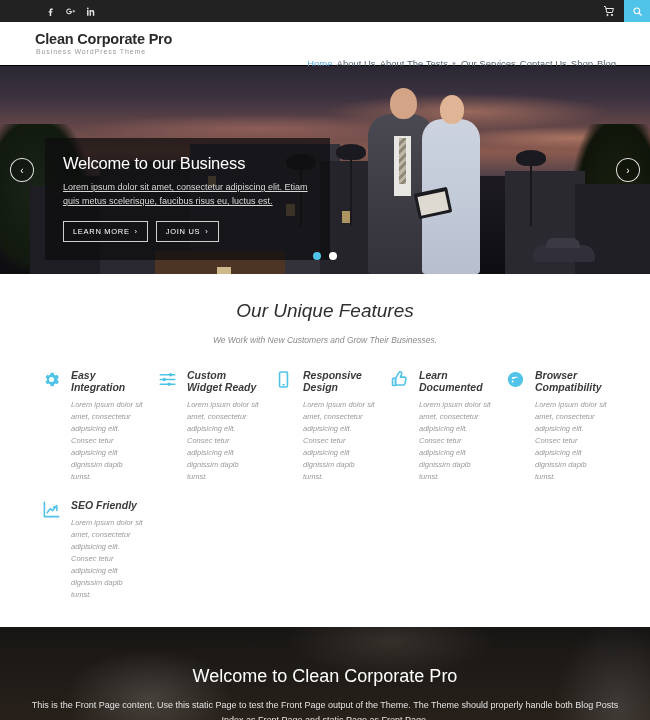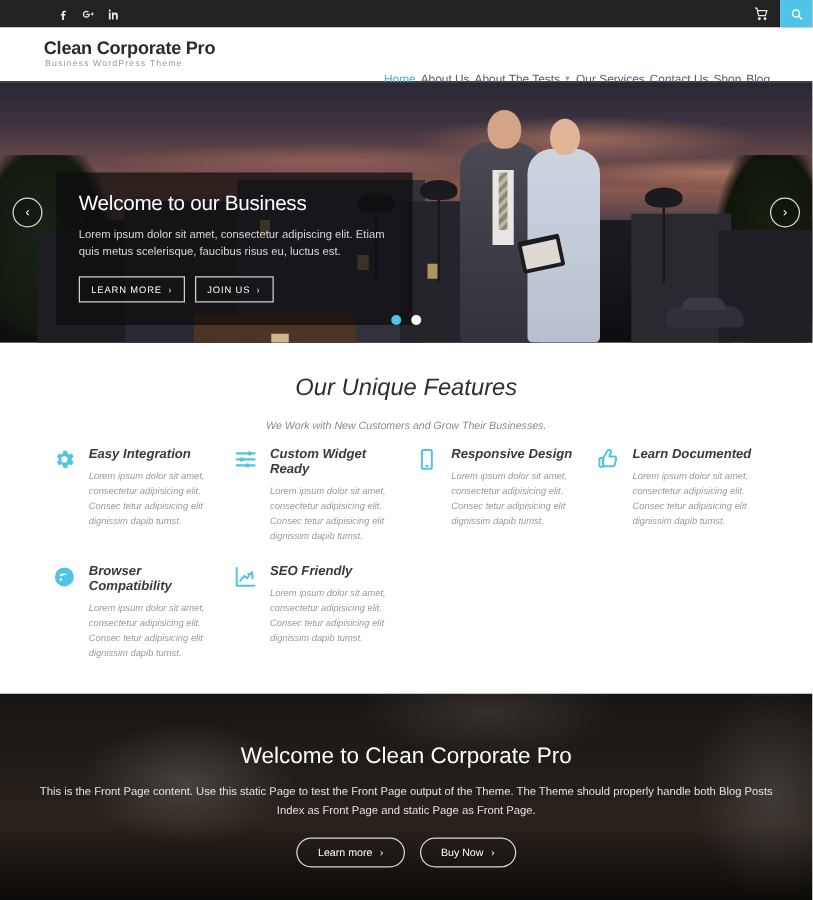--- a/index.html
+++ b/index.html
@@ -149,21 +149,21 @@
     content:""; position:absolute; left:3px; top:4px; width:28px; height:19px;
     background:#dedad2;
   }
 
   .hero-caption {
     position:absolute; left:45px; top:72px; width:285px;
     background:rgba(12,12,14,0.72);
     padding:16px 18px 18px 18px;
   }
   .hero-title { font-size:16.5px; color:#ffffff; font-weight:normal; letter-spacing:-0.2px; }
-  .hero-desc  { font-size:9px; color:#d8d8d8; line-height:1.55; margin-top:8px; }
+  .hero-desc  { font-size:9px; color:#d8d8d8; line-height:1.55; margin-top:8px;text-decoration:underline; }
   .hero-btns  { display:flex; gap:8px; margin-top:12px; }
   .hero-btn {
     border:1px solid #cfcfcf; color:#ffffff; background:transparent;
     font-size:7.5px; letter-spacing:0.7px; padding:5px 9px;
     display:flex; align-items:center; gap:5px;
   }
   .arrow-nav {
     position:absolute; top:50%; transform:translateY(-50%);
     width:24px; height:24px; border-radius:50%;
     border:1px solid rgba(255,255,255,.85);
@@ -174,23 +174,23 @@
   .arrow-next { right:10px; }
   .dots { position:absolute; left:50%; transform:translateX(-50%); bottom:14px; display:flex; gap:8px; }
   .dot { width:8px; height:8px; border-radius:50%; background:#ffffff; }
   .dot.active { background:#4fc3e8; }
 
   
   .features { background:#ffffff; padding:26px 0 26px 0;font-style:italic; }
   .sec-title { text-align:center; font-size:19px; color:#2f2f2f; font-weight:normal; }
   .sec-sub   { text-align:center; font-size:8.5px; color:#8a8a8a; margin-top:13px; }
   .feat-grid {
-    display:grid; grid-template-columns:repeat(4,1fr);
+    display:grid; grid-template-columns:repeat(5,1fr);
     column-gap:14px; row-gap:16px;
-    margin:12px 42px 0 42px;
+    margin:24px 42px 0 42px;
   }
   .feat { display:flex; gap:10px; }
   .feat-ic { width:19px; flex:0 0 19px; color:#4fc3e8; padding-top:1px; }
   .feat-ic svg { display:block; }
   .feat-h { font-size:10.5px; color:#3a3a3a; font-weight:bold; }
   .feat-p { font-size:7.5px; color:#9a9a9a; line-height:1.6; margin-top:6px; }
 
   
   .cta {
     height:178px; position:relative; overflow:hidden;

